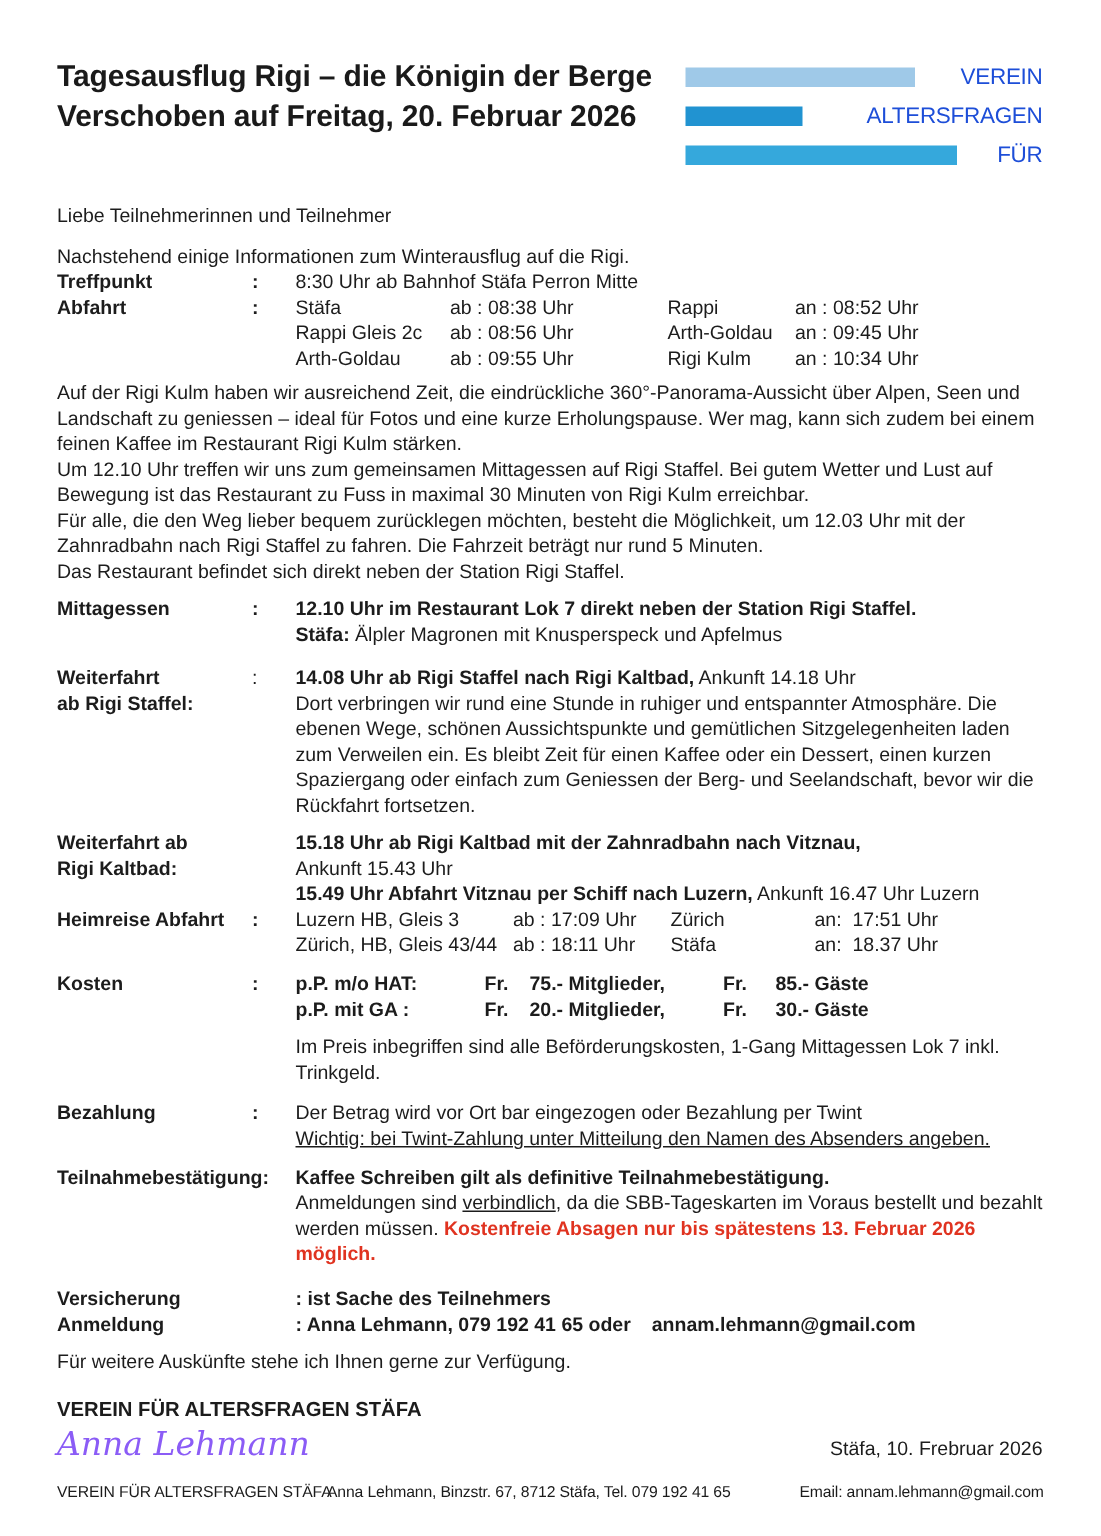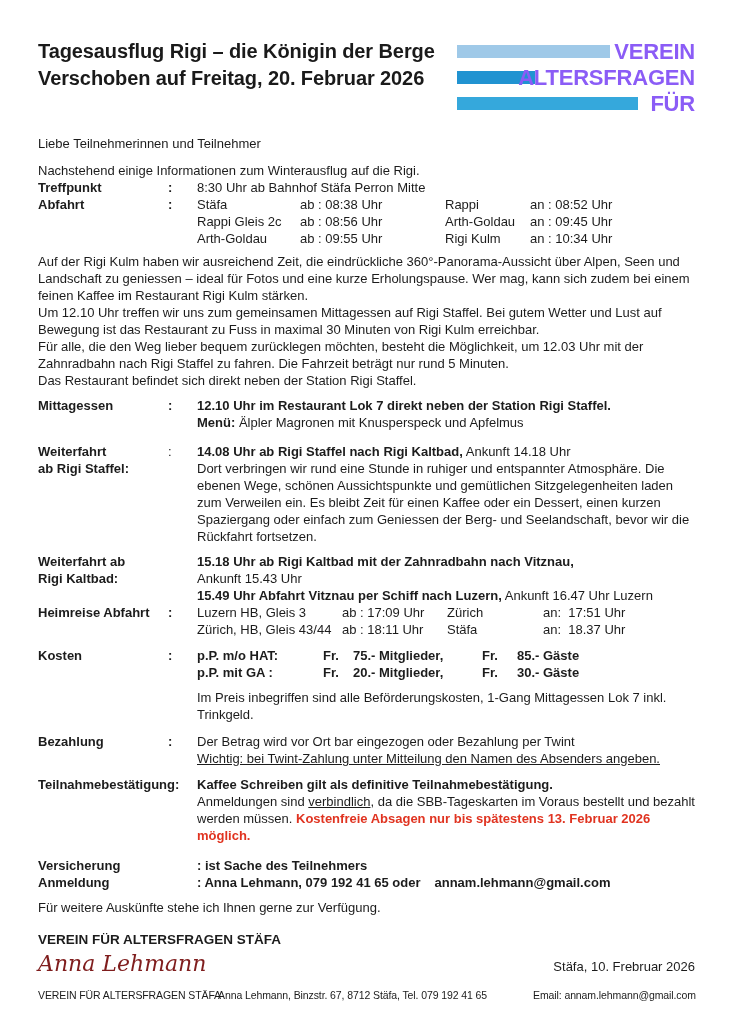--- a/index.html
+++ b/index.html
@@ -8,21 +8,21 @@
     font-family:"Liberation Sans", sans-serif;color:#1c1c1c;overflow:hidden;
     margin:0 auto;box-sizing:border-box;
   }
   .content{padding:38px 39px 0 38px;font-size:13px;line-height:17px;}
   .hdr{display:flex;justify-content:space-between;align-items:flex-start;}
   .title{font-size:20px;line-height:27px;font-weight:bold;color:#1a1a1a;letter-spacing:-0.1px;}
   .logo{width:238px;padding-top:7px;flex-shrink:0;}
   .logo-row{position:relative;height:13px;margin-bottom:13px;}
   .logo-bar{position:absolute;left:0;top:0;height:13px;}
   .bar1{width:153px;}.bar2{width:181px;}.bar3{width:78px;}
-  .logo-word{position:absolute;right:0;top:-3px;font-size:22px;font-weight:bold;color:#8b5cf6;line-height:19px;letter-spacing:-0.2px;}
+  .logo-word{position:absolute;right:0;top:-3px;font-size:15px;font-weight:normal;color:#1d4ed8;line-height:19px;letter-spacing:-0.2px;}
   .greeting{margin-top:12px;}
   .intro{margin-top:10px;}
   .row{display:flex;align-items:flex-start;}
   .lab{width:130px;font-weight:bold;flex-shrink:0;}
   .col{width:29px;flex-shrink:0;}
   .lab-wide{width:159px;font-weight:bold;flex-shrink:0;}
   .val{flex:1;min-width:0;}
   .trow{display:flex;}
   .a1{width:103px;}.a2{width:145px;}.a3{width:85px;}.a4{flex:1;}
   .h1{width:145px;}.h2{width:105px;}.h3{width:96px;}.h4{flex:1;white-space:pre;}
@@ -37,21 +37,21 @@
   .sec-wf2{margin-top:8px;}
   .sec-heim{margin-top:0;}
   .sec-kosten{margin-top:9px;}
   .kosten-note{margin-top:8px;}
   .sec-bezahlung{margin-top:10px;}
   .sec-teilnahme{margin-top:9px;}
   .sec-versicherung{margin-top:13px;}
   .closing{margin-top:8px;}
   .org{margin-top:15px;font-weight:bold;font-size:13.5px;}
   .sig-row{margin-top:3px;display:flex;justify-content:space-between;align-items:baseline;}
-  .signature{font-family:"DejaVu Serif", serif;font-style:italic;font-size:22px;line-height:26px;color:#7f1d1d;}
+  .signature{font-family:"DejaVu Serif", serif;font-style:italic;font-size:22px;line-height:26px;color:#8b5cf6;}
   .email-gap{margin-left:14px;}
   .footer{position:absolute;left:0;top:989px;width:734px;font-size:10.5px;color:#1b1b1b;letter-spacing:-0.1px;}
   .footer span{position:absolute;top:0;white-space:nowrap;}
   .f-org{left:38px;}
   .f-contact{left:218px;}
   .f-email{left:533px;}
 </style>
 </head>
 <body>
 
@@ -118,21 +118,21 @@
       <p>Um 12.10 Uhr treffen wir uns zum gemeinsamen Mittagessen auf Rigi Staffel. Bei gutem Wetter und Lust auf Bewegung ist das Restaurant zu Fuss in maximal 30 Minuten von Rigi Kulm erreichbar.</p>
       <p>Für alle, die den Weg lieber bequem zurücklegen möchten, besteht die Möglichkeit, um 12.03 Uhr mit der Zahnradbahn nach Rigi Staffel zu fahren. Die Fahrzeit beträgt nur rund 5 Minuten.</p>
       <p>Das Restaurant befindet sich direkt neben der Station Rigi Staffel.</p>
     </div>
 
     <div class="row sec-mittag">
       <span class="lab">Mittagessen</span>
       <span class="col b">:</span>
       <span class="val">
         <div class="b">12.10 Uhr im Restaurant Lok 7 direkt neben der Station Rigi Staffel.</div>
-        <div><span class="b">Menü:</span><span> Älpler Magronen mit Knusperspeck und Apfelmus</span></div>
+        <div><span class="b">Stäfa:</span><span> Älpler Magronen mit Knusperspeck und Apfelmus</span></div>
       </span>
     </div>
 
     <div class="row sec-wf1">
       <span class="lab">
         <div>Weiterfahrt</div>
         <div>ab Rigi Staffel:</div>
       </span>
       <span class="col">:</span>
       <span class="val">

